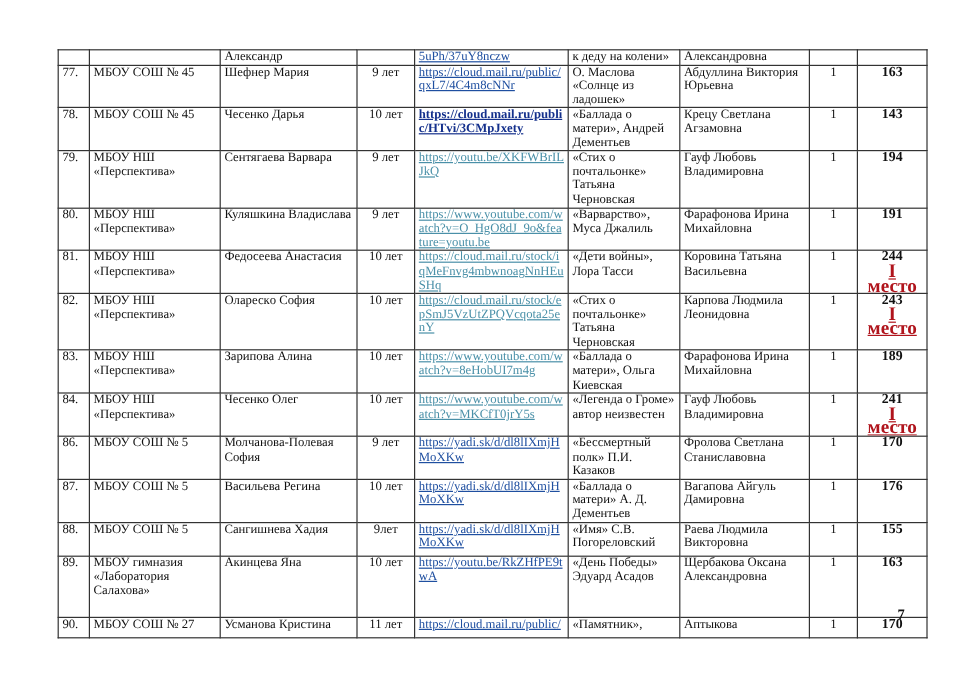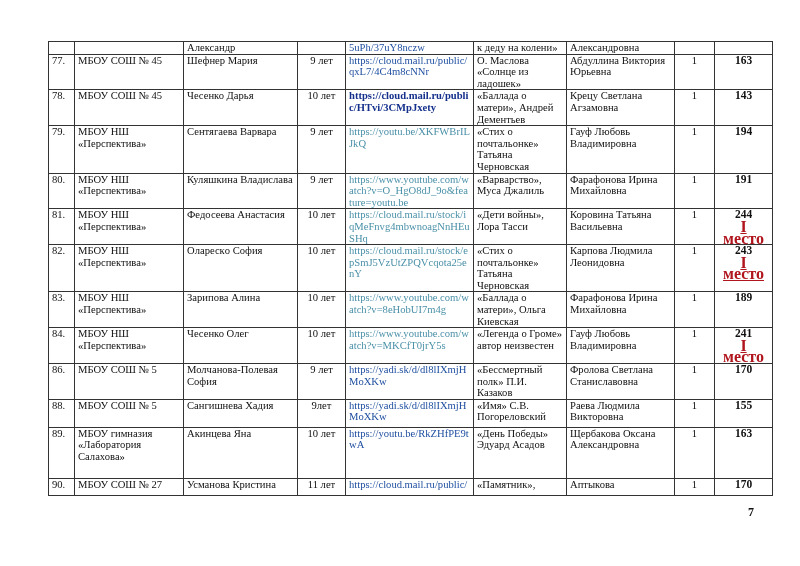--- a/index.html
+++ b/index.html
@@ -9,21 +9,21 @@
   table.results { position:absolute; left:48px; top:41px; border-collapse:collapse;
                   table-layout:fixed; width:724px; font-size:10.6px; line-height:11.6px; }
   table.results td { border:1px solid #333; vertical-align:top; padding:0 3px; overflow:hidden; }
   table.results tr.row td { border-top:1.5px solid #222; }
   col.c-num { width:26px; } col.c-school { width:109px; } col.c-name { width:114px; }
   col.c-age { width:48px; } col.c-link { width:128px; } col.c-work { width:93px; }
   col.c-teacher { width:108px; } col.c-cnt { width:40px; } col.c-score { width:58px; }
   td.age, td.cnt { text-align:center; }
   td.score { text-align:center; font-weight:bold; font-size:11.5px; }
   td.score .place { display:block; color:#b0141c; font-weight:bold; font-size:16px;text-decoration:underline; }
-  td.link a { color:#1f4fa0; word-break:break-all; }
+  td.link a { color:#1f4fa0; text-decoration:underline; word-break:break-all; }
   td.link a.teal { color:#4a90a8; }
   td.link a.bold { font-weight:bold; color:#14308c; }
   td.mid { vertical-align:middle; }
   .pagenum { position:absolute; left:748px; top:505px; font-size:12px; font-weight:bold; }
 </style>
 </head>
 <body>
 
 <div class="page">
   <table class="results">
@@ -142,20 +142,31 @@
           <td>86.</td>
           <td>МБОУ СОШ № 5</td>
           <td>Молчанова-Полевая София</td>
           <td class="age">9 лет</td>
           <td class="link"><a class="">https://yadi.sk/d/dl8lIXmjHMoXKw</a></td>
           <td class="">«Бессмертный полк» П.И. Казаков</td>
           <td class="">Фролова Светлана Станиславовна</td>
           <td class="cnt">1</td>
           <td class="score"><span>170</span></td>
         </tr>
+        <tr class="row" style="height: 24px;">
+          <td>87.</td>
+          <td>МБОУ СОШ № 5</td>
+          <td>Васильева Регина</td>
+          <td class="age">10 лет</td>
+          <td class="link"><a class="">https://yadi.sk/d/dl8lIXmjHMoXKw</a></td>
+          <td class="">«Баллада о матери» А. Д. Дементьев</td>
+          <td class="">Вагапова Айгуль Дамировна</td>
+          <td class="cnt">1</td>
+          <td class="score"><span>176</span></td>
+        </tr>
         <tr class="row" style="height: 28px;">
           <td>88.</td>
           <td>МБОУ СОШ № 5</td>
           <td>Сангишнева Хадия</td>
           <td class="age">9лет</td>
           <td class="link"><a class="">https://yadi.sk/d/dl8lIXmjHMoXKw</a></td>
           <td class="">«Имя» С.В. Погореловский</td>
           <td class="">Раева Людмила Викторовна</td>
           <td class="cnt">1</td>
           <td class="score"><span>155</span></td>

